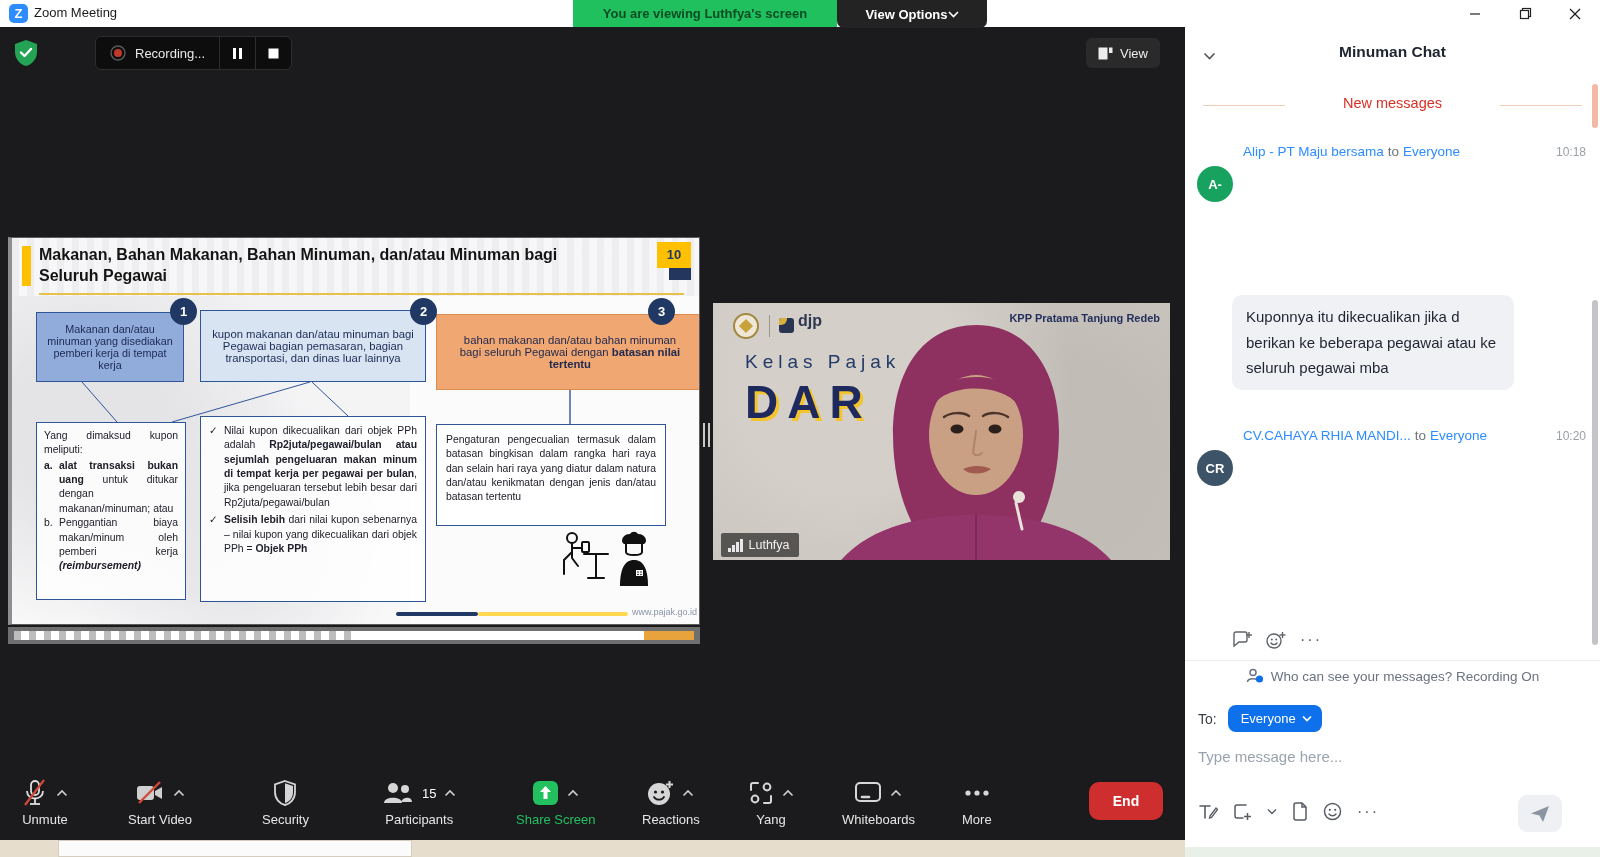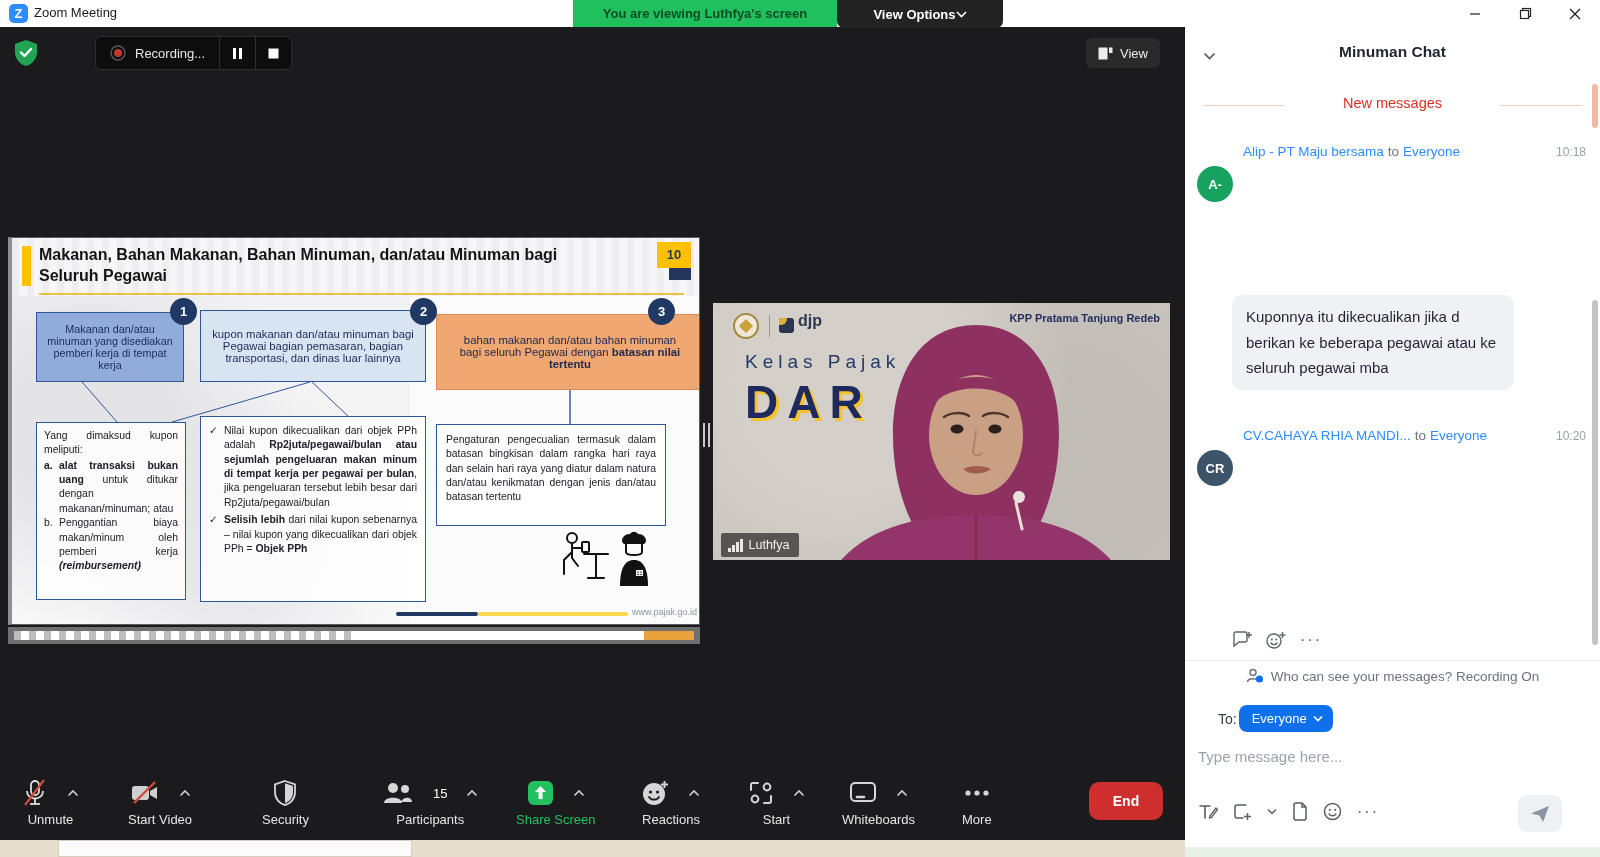--- a/index.html
+++ b/index.html
@@ -5,21 +5,21 @@
   * { margin:0; padding:0; box-sizing:border-box; }
   html,body { width:1600px; height:857px; overflow:hidden; background:#000; }
   body { font-family:"Liberation Sans","DejaVu Sans",sans-serif; }
   .stage { position:relative; width:1600px; height:857px; background:#1b1b1d; }
 
   
   .titlebar { position:absolute; left:0; top:0; width:1600px; height:27px; background:#ffffff; z-index:50; }
   .zlogo { position:absolute; left:9px; top:4px; width:19px; height:19px; border-radius:5px; background:#2d8cff; color:#fff; font-weight:bold; font-size:13px; text-align:center; line-height:19px; }
   .apptitle { position:absolute; left:34px; top:5px; font-size:13px; color:#1a1a1a; }
   .banner { position:absolute; left:573px; top:0; width:264px; height:27px; background:#21c05f; color:#0b4d22; font-size:13px; font-weight:bold; text-align:center; line-height:27px; }
-  .vopts { position:absolute; left:837px; top:0; width:166px; height:28px; background:#232323; border-radius:0 0 7px 7px; color:#fff; font-size:13px; font-weight:bold; display:flex; align-items:center; justify-content:center; gap:0; cursor:pointer; }
+  .vopts { position:absolute; left:837px; top:0; width:150px; height:28px; background:#232323; border-radius:0 0 7px 7px; color:#fff; font-size:13px; font-weight:bold; display:flex; align-items:center; justify-content:center; gap:0; cursor:pointer; }
   .winctl { position:absolute; right:0; top:0; height:27px; display:flex; }
   .winbtn { width:50px; height:27px; display:flex; align-items:center; justify-content:center; color:#222; }
 
   
   .marea { position:absolute; left:0; top:27px; width:1185px; height:830px; background:#1b1b1d; overflow:hidden; }
 
   .shieldwrap { position:absolute; left:14px; top:12px; }
   .recpill { position:absolute; left:95px; top:9px; height:34px; display:flex; align-items:center; background:#0d0d0d; border:1px solid #2e2e2e; border-radius:6px; overflow:hidden; }
   .recmain { display:flex; align-items:center; gap:9px; padding:0 14px; }
   .rectext { color:#e8e8e8; font-size:13px; }
@@ -79,21 +79,21 @@
   .v-kelas { position:absolute; left:32px; top:48px; font-size:19px; letter-spacing:5px; color:#223a68; }
   .v-dar { position:absolute; left:32px; top:72px; font-size:46px; font-weight:800; letter-spacing:9px; color:#1e2a5e; text-shadow:3px 3px 0 #f3c42e; }
   .v-person { position:absolute; left:98px; top:16px; }
   .v-name { position:absolute; left:8px; top:230px; height:24px; background:rgba(15,15,15,.62); border-radius:2px; display:flex; align-items:center; gap:6px; padding:0 9px 0 7px; color:#f2f2f2; font-size:12.5px; }
   .sigbars { display:flex; align-items:flex-end; gap:1.5px; }
   .sigbars span { width:2.5px; background:#e8e8e8; }
 
   
   .ztoolbar { position:absolute; left:0; bottom:17px; width:1185px; height:66px; background:#1b1b1d; }
   .zbtn { position:absolute; top:2px; display:flex; flex-direction:column; align-items:center; cursor:pointer; }
-  .zbtn .icorow { height:34px; display:flex; align-items:center; gap:17px; }
+  .zbtn .icorow { height:34px; display:flex; align-items:center; gap:6px; }
   .zbtn .lbl { margin-top:2px; font-size:13px; color:#e6e6e6; }
   .zbtn .lbl.green { color:#23c060; }
   .caret { margin-left:2px; }
   .pcount { color:#fff; font-size:13px; margin-left:2px; }
   .endbtn { position:absolute; right:22px; top:8px; width:74px; height:38px; background:#cf2e2e; border:none; border-radius:10px; color:#fff; font-size:14px; font-weight:bold; cursor:pointer; }
   .deskstrip { position:absolute; left:0; bottom:0; width:1185px; height:17px; background:#e7ddcd; }
   .deskstrip .white { position:absolute; left:58px; top:0; width:354px; height:17px; background:#fbfbfb; border:1px solid #d5cdc0; }
 
   
   .chat { position:absolute; left:1185px; top:27px; width:415px; height:820px; background:#fff; }
@@ -107,21 +107,21 @@
   .sto { color:#70757d; }
   .stime { margin-left:auto; color:#9aa0a6; font-size:12px; }
   .avatar { position:absolute; left:12px; width:36px; height:36px; border-radius:50%; color:#fff; font-size:13px; font-weight:bold; display:flex; align-items:center; justify-content:center; }
   .av-a { background:#17a35f; }
   .av-cr { background:#3d5368; }
   .bubble { position:absolute; left:47px; width:282px; background:#f0f1f5; border-radius:10px; padding:9px 14px; font-size:15px; line-height:1.7; color:#1f2430; }
   .hoveracts { position:absolute; left:47px; display:flex; gap:14px; align-items:center; color:#5f6368; }
   .hoveracts svg { cursor:pointer; }
   .chatdiv { position:absolute; left:0; top:633px; width:100%; height:1px; background:#ececec; }
   .privacy { position:absolute; left:0; top:641px; width:100%; display:flex; align-items:center; justify-content:center; gap:7px; font-size:13.5px; color:#6b7280; }
-  .torow { position:absolute; left:13px; top:678px; display:flex; align-items:center; gap:2px;margin-left:20px; }
+  .torow { position:absolute; left:13px; top:678px; display:flex; align-items:center; gap:11px; }
   .tolabel { font-size:14px; color:#3c4043; }
   .topill { height:27px; padding:0 10px 0 13px; background:#0e71eb; border:none; border-radius:8px; color:#fff; font-size:13px; display:flex; align-items:center; gap:6px; cursor:pointer; }
   .typeinput { position:absolute; left:13px; top:716px; width:384px; height:26px; border:none; outline:none; font-size:15px; color:#303030; font-family:"Liberation Sans",sans-serif; background:transparent; }
   .typeinput::placeholder { color:#9aa3ad; }
   .inputicons { position:absolute; left:13px; top:775px; display:flex; align-items:center; gap:15px; color:#565d66; }
   .inputicons svg, .inputicons .dots { cursor:pointer; }
   .dots { font-size:16px; letter-spacing:2px; color:#565d66; }
   .sendbtn { position:absolute; left:333px; top:768px; width:44px; height:37px; background:#eef0f3; border:none; border-radius:9px; display:flex; align-items:center; justify-content:center; cursor:pointer; }
   .chatscroll { position:absolute; left:407px; top:273px; width:6px; height:345px; background:#c4c4c8; border-radius:3px; cursor:pointer; }
   .chatscroll-new { position:absolute; left:407px; top:57px; width:6px; height:44px; background:#f2b9a4; border-radius:3px; }
@@ -414,21 +414,21 @@
           <svg width="26" height="26" viewBox="0 0 26 26">
             <path d="M10 3 H5 C3.9 3 3 3.9 3 5 V10" fill="none" stroke="#d6d6d6" stroke-width="2" stroke-linecap="round"></path>
             <path d="M16 23 H21 C22.1 23 23 22.1 23 21 V16" fill="none" stroke="#d6d6d6" stroke-width="2" stroke-linecap="round"></path>
             <circle cx="19" cy="7" r="3.4" fill="none" stroke="#d6d6d6" stroke-width="2"></circle>
             <circle cx="7" cy="19" r="3.4" fill="none" stroke="#d6d6d6" stroke-width="2"></circle>
           </svg>
           <svg class="caret" width="12" height="8" viewBox="0 0 12 8">
               <polyline points="1.5,6.5 6,2 10.5,6.5" fill="none" stroke="#cfcfcf" stroke-width="1.6"></polyline>
             </svg>
         </div>
-        <div class="lbl">Start</div>
+        <div class="lbl">Yang</div>
       </div>
 
       <div class="zbtn" style="left:842px">
         <div class="icorow">
           <svg width="28" height="24" viewBox="0 0 28 24">
             <rect x="2" y="2" width="24" height="18" rx="4" fill="none" stroke="#d6d6d6" stroke-width="2"></rect>
             <line x1="8" y1="16" x2="15" y2="16" stroke="#d6d6d6" stroke-width="2.6" stroke-linecap="round"></line>
           </svg>
           <svg class="caret" width="12" height="8" viewBox="0 0 12 8">
               <polyline points="1.5,6.5 6,2 10.5,6.5" fill="none" stroke="#cfcfcf" stroke-width="1.6"></polyline>

